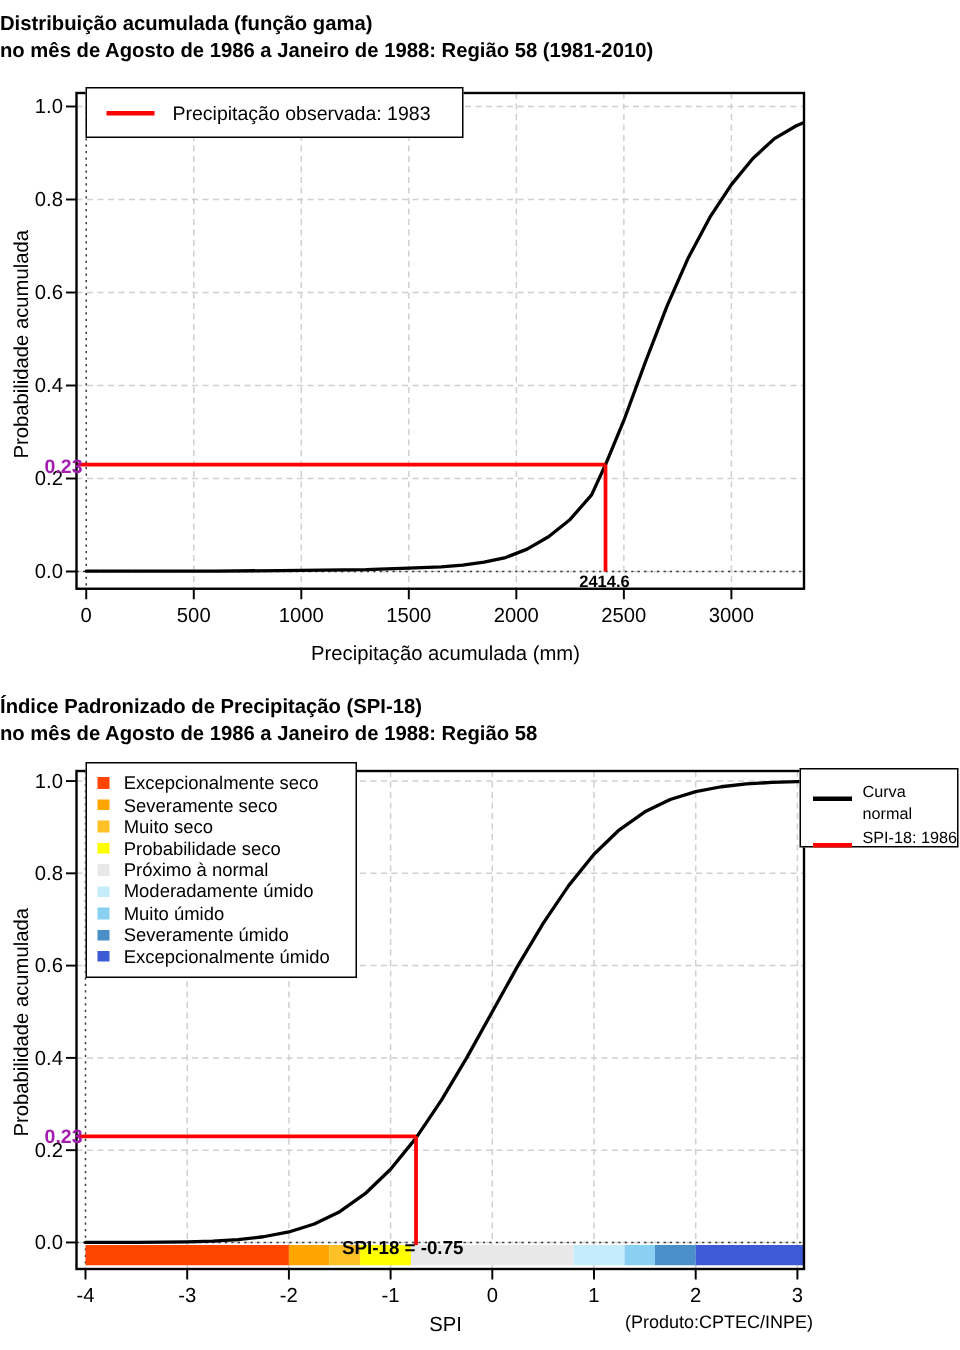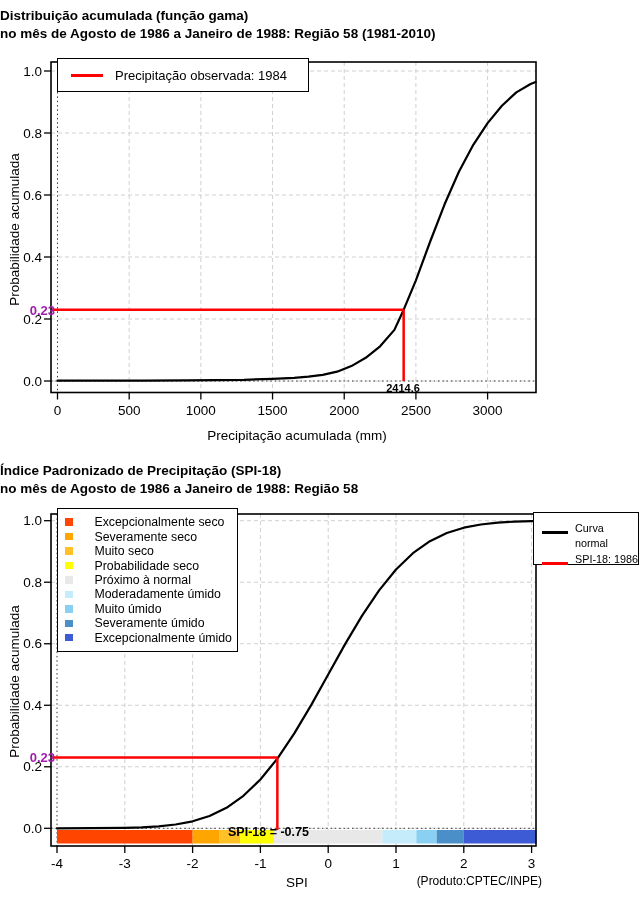--- a/index.html
+++ b/index.html
@@ -11,21 +11,21 @@
        font-size:13.5px;white-space:nowrap;}
   .xlab{position:absolute;left:0;width:594px;text-align:center;font-size:13.5px;}
   .vlab{position:absolute;left:-86px;width:200px;text-align:center;font-size:13.5px;
         transform:rotate(-90deg);}
   .legend-box{position:absolute;background:#ffffff;border:1.5px solid #000;box-sizing:border-box;}
   .lg1{left:57px;top:58px;width:252px;height:34px;display:flex;align-items:center;
        padding-left:13px;gap:12px;font-size:13px;}
   .lg1 .sw{display:inline-block;width:32px;height:3px;}
   .lg2l{left:57px;top:508px;width:181px;height:144px;border-width:1.3px;
         padding:6px 0 0 7px;font-size:12.3px;}
-  .lg2l .row{display:flex;align-items:center;gap:22px;height:14.45px;white-space:nowrap;}
+  .lg2l .row{display:flex;align-items:center;gap:10px;height:14.45px;white-space:nowrap;}
   .lg2l .sq{display:inline-block;width:7.5px;height:7.5px;flex:0 0 auto;}
   .lg2r{left:533px;top:512px;width:106px;height:53px;border-width:1.3px;
         padding:5px 0 0 8px;font-size:10.8px;}
   .lg2r .row{display:flex;align-items:flex-end;gap:7px;height:15.6px;white-space:nowrap;}
   .lg2r .sw{display:inline-block;width:26px;height:2.5px;flex:0 0 auto;}
   .anno-prob{position:absolute;left:18px;width:37px;text-align:right;
              font-weight:bold;font-size:13px;color:#a21caf;}
   .anno-val{position:absolute;left:363px;width:80px;text-align:center;
             font-weight:bold;font-size:11px;line-height:12px;}
   .anno-spi{position:absolute;left:228px;top:824.5px;font-weight:bold;font-size:12.5px;
@@ -86,21 +86,21 @@
         <text x="42" y="137.5" text-anchor="end" font-size="13.5">0.8</text>
         <line x1="44" x2="51" y1="71" y2="71" stroke="#000" stroke-width="1.3"></line>
         <text x="42" y="75.5" text-anchor="end" font-size="13.5">1.0</text>
       </svg>
 
     <div class="vlab" style="top:222px">Probabilidade acumulada</div>
     <div class="xlab" style="top:428px">Precipitação acumulada (mm)</div>
 
     <div class="legend-box lg1">
       <span class="sw" id="lg1sw" style="background: rgb(255, 0, 0);"></span>
-      <span>Precipitação observada: 1984</span>
+      <span>Precipitação observada: 1983</span>
     </div>
 
     <div class="anno-prob" style="top:303px">0.23</div>
     <div class="anno-val" style="top:381.5px">2414.6</div>
   </section>
 
   <section>
     <div class="ttl" style="top:463px">Índice Padronizado de Precipitação (SPI-18)</div>
     <div class="ttl" style="top:481px">no mês de Agosto de 1986 a Janeiro de 1988: Região 58</div>
 

